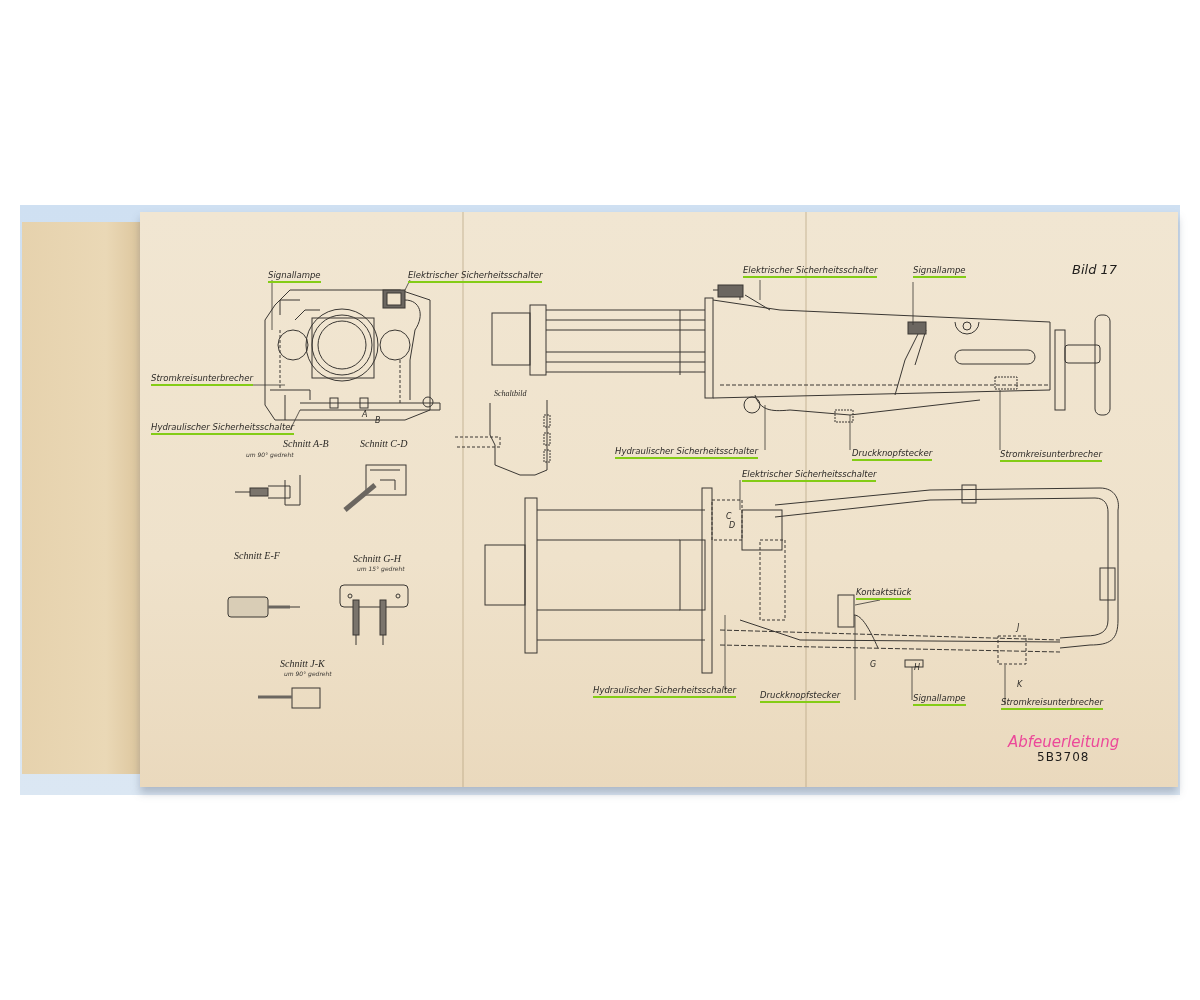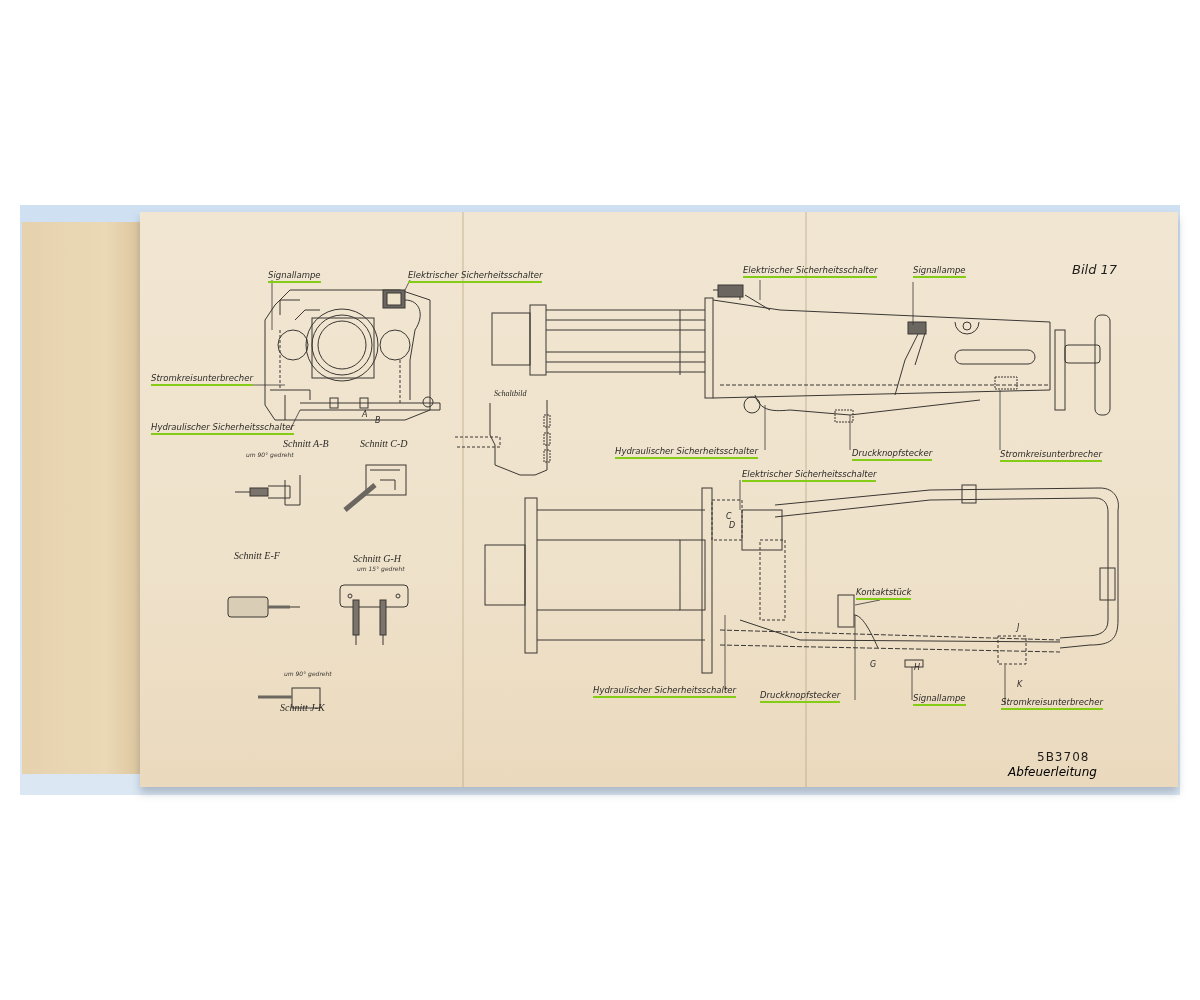--- a/index.html
+++ b/index.html
@@ -24,21 +24,21 @@
   .fold { position:absolute; top:0; bottom:0; width:2px; background:rgba(180,160,125,0.35); }
   svg.drawing { position:absolute; left:0; top:0; width:1200px; height:1000px; }
   .lbl {
     position:absolute; font-style:italic; font-size:8.5px; color:#2c2a27;
     white-space:nowrap; border-bottom:2px solid #84cc16; line-height:10px; padding-bottom:1px;
   }
   .cap { position:absolute; font-style:italic; font-size:10px; color:#2c2a27; white-space:nowrap;font-family:Liberation Serif, serif; }
   .sub { position:absolute; font-style:italic; font-size:6px; color:#3a3733; white-space:nowrap; }
   .letter { position:absolute; font-style:italic; font-size:8px; color:#2c2a27; }
   .bild { position:absolute; left:1072px; top:262px; font-style:italic; font-size:13px; color:#1f1d1b;text-align:right; }
-  .title { position:absolute; left:1008px; top:733px; font-style:italic; font-size:12px; color:#000000;margin-top:32px; }
+  .title { position:absolute; left:1008px; top:733px; font-style:italic; font-size:15px; color:#ec4899; }
   .num { position:absolute; left:1037px; top:750px; font-size:12px; color:#1f1d1b; letter-spacing:1px; }
 </style>
 </head>
 <body>
 
 <div class="backdrop"></div>
 <div class="cover"></div>
 <div class="sheet">
   <div class="fold" style="left:322px"></div>
   <div class="fold" style="left:665px"></div>
@@ -173,21 +173,21 @@
 <div class="lbl" style="left:151px; top:422px;">Hydraulischer Sicherheitsschalter</div>
 <div class="letter" style="left:362px; top:410px;">A</div>
 <div class="letter" style="left:375px; top:416px;">B</div>
 
 <div class="cap" style="left:243px; top:438px;margin-left:40px;">Schnitt A-B</div>
 <div class="sub" style="left:246px; top:451px;">um 90° gedreht</div>
 <div class="cap" style="left:360px; top:438px;text-align:center;">Schnitt C-D</div>
 <div class="cap" style="left:234px; top:550px;">Schnitt E-F</div>
 <div class="cap" style="left:353px; top:553px;">Schnitt G-H</div>
 <div class="sub" style="left:357px; top:565px;">um 15° gedreht</div>
-<div class="cap" style="left:280px; top:658px;margin-top:44px;">Schnitt J-K</div>
+<div class="cap" style="left:280px; top:658px;">Schnitt J-K</div>
 <div class="sub" style="left:284px; top:670px;">um 90° gedreht</div>
 
 <div class="cap" style="left:494px; top:389px; font-size:8px;">Schaltbild</div>
 
 <div class="lbl" style="left:743px; top:265px;">Elektrischer Sicherheitsschalter</div>
 <div class="lbl" style="left:913px; top:265px;">Signallampe</div>
 <div class="lbl" style="left:615px; top:446px;">Hydraulischer Sicherheitsschalter</div>
 <div class="lbl" style="left:852px; top:448px;">Druckknopfstecker</div>
 <div class="lbl" style="left:1000px; top:449px;">Stromkreisunterbrecher</div>
 

